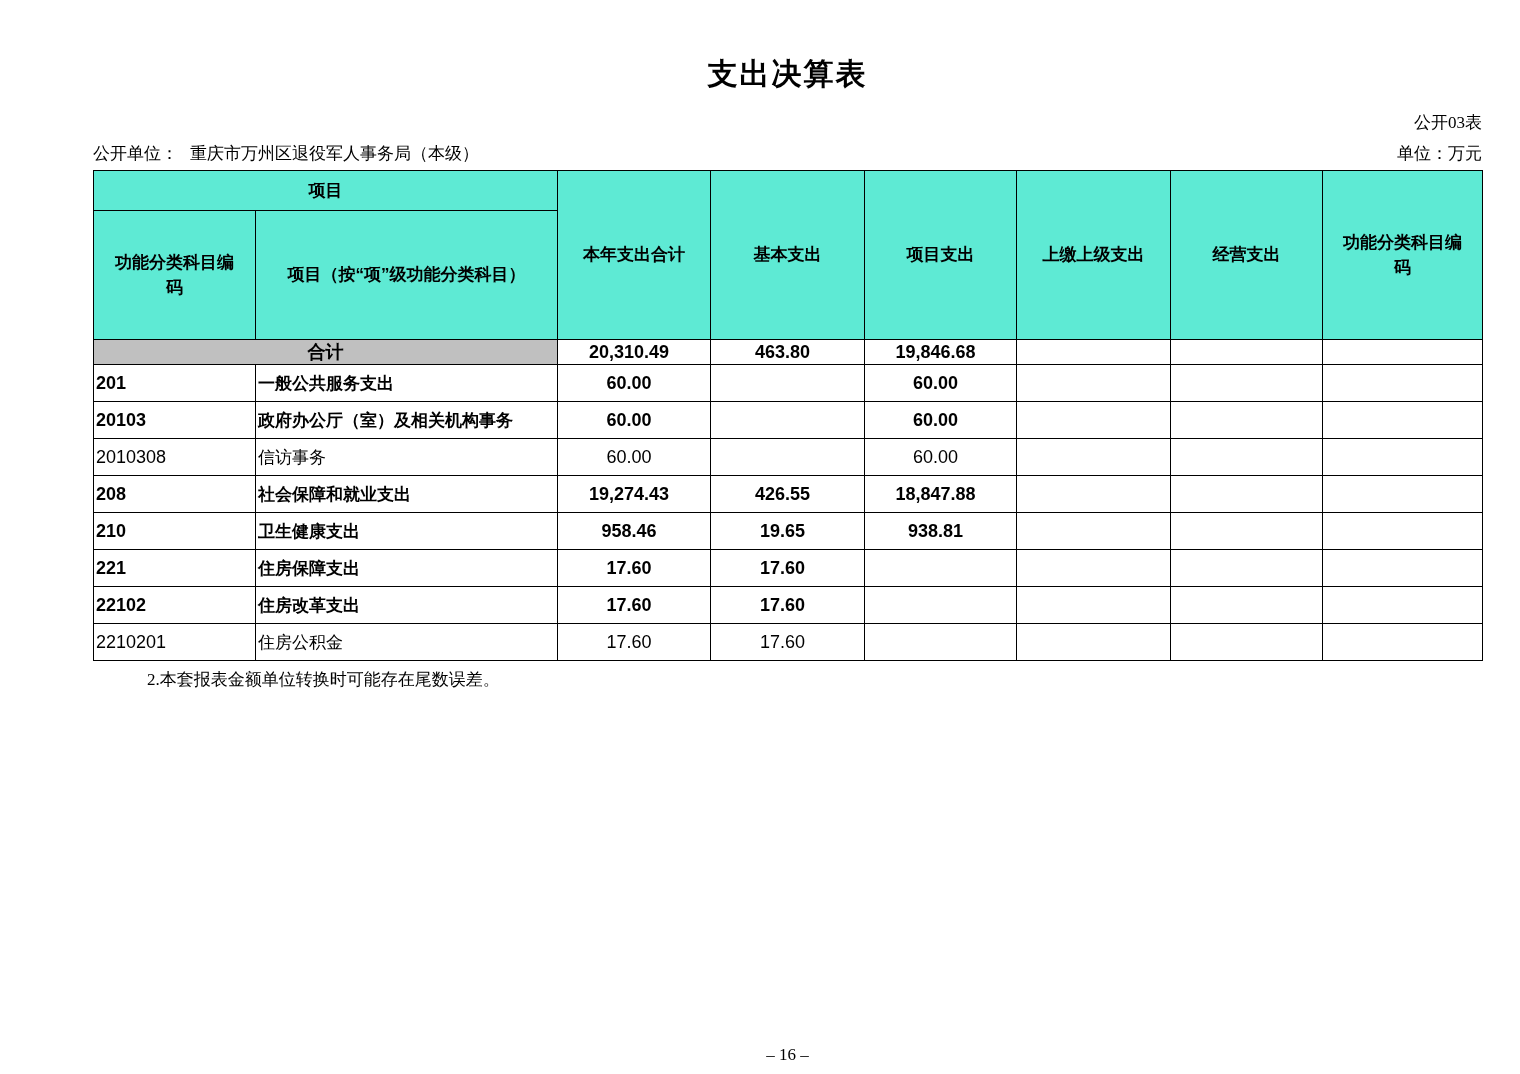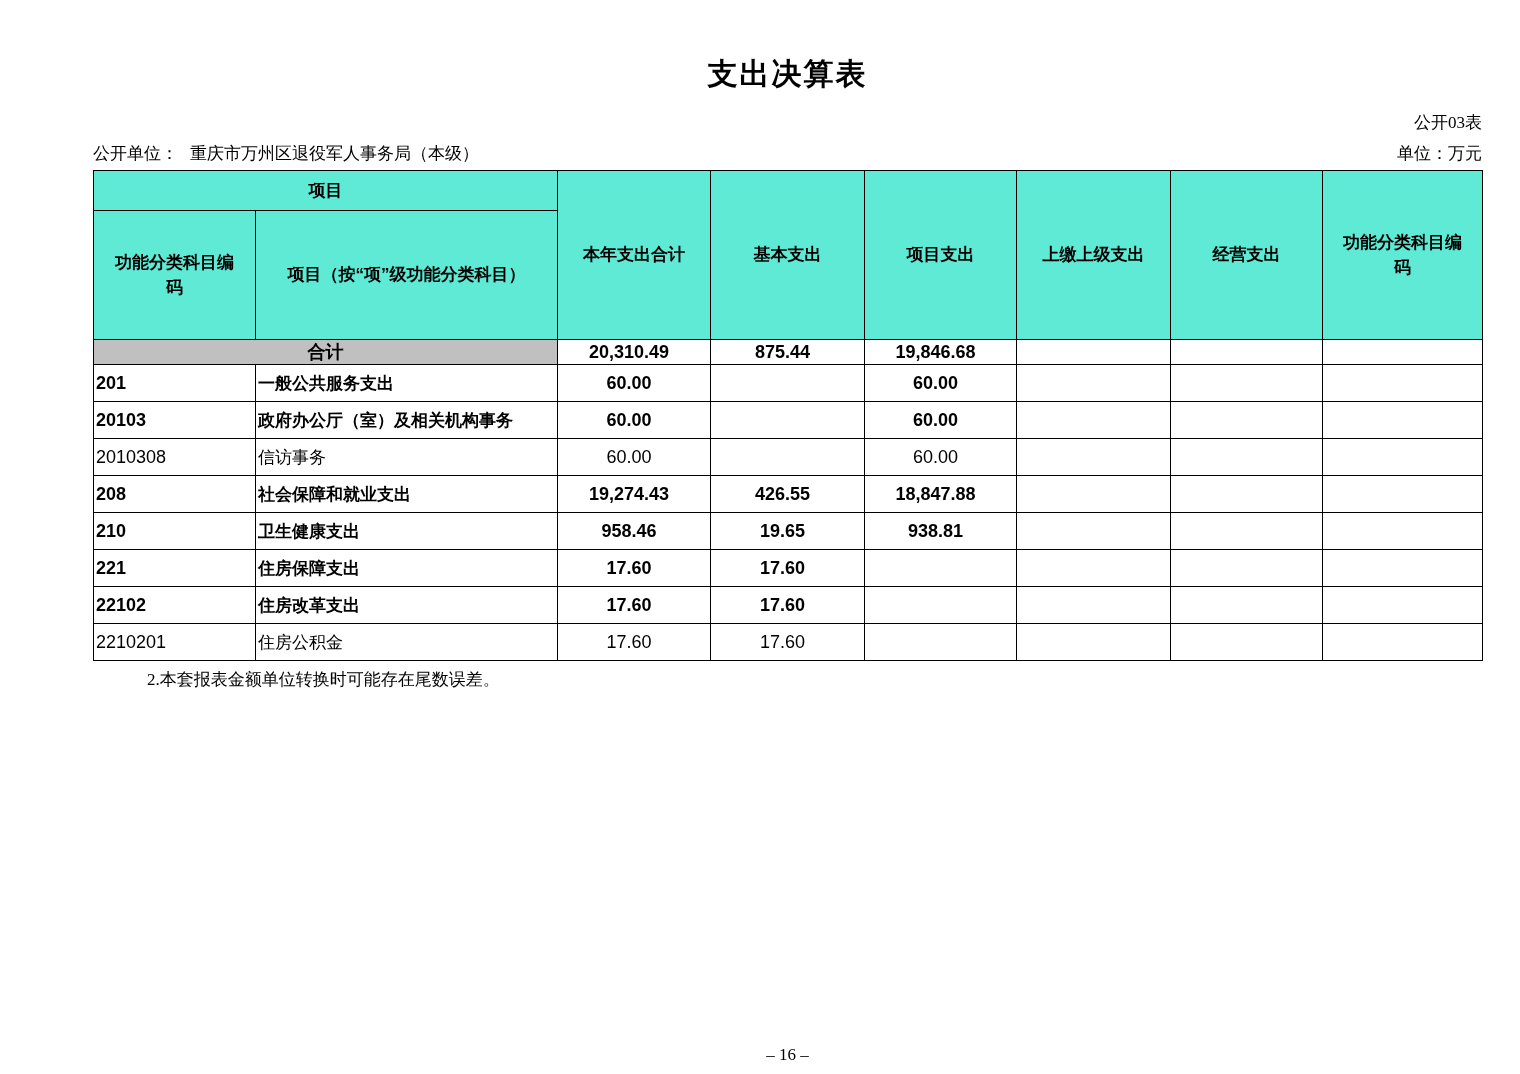--- a/index.html
+++ b/index.html
@@ -145,21 +145,21 @@
         <td rowspan="2">功能分类科目编码</td>
       </tr>
       <tr class="hr2">
         <td>功能分类科目编码</td>
         <td>项目（按“项”级功能分类科目）</td>
       </tr>
 
       <tr class="total-row">
         <td colspan="2" class="total-label">合计</td>
         <td class="num" style="font-weight:bold">20,310.49</td>
-        <td class="num" style="font-weight:bold">875.44</td>
+        <td class="num" style="font-weight:bold">463.80</td>
         <td class="num" style="font-weight:bold">19,846.68</td>
         <td class="num"></td>
         <td class="num"></td>
         <td class="num"></td>
       </tr>
 
       <tr class="data-row bold">
         <td class="code-cell">201</td>
         <td class="name-cell">一般公共服务支出</td>
         <td class="num">60.00</td>

